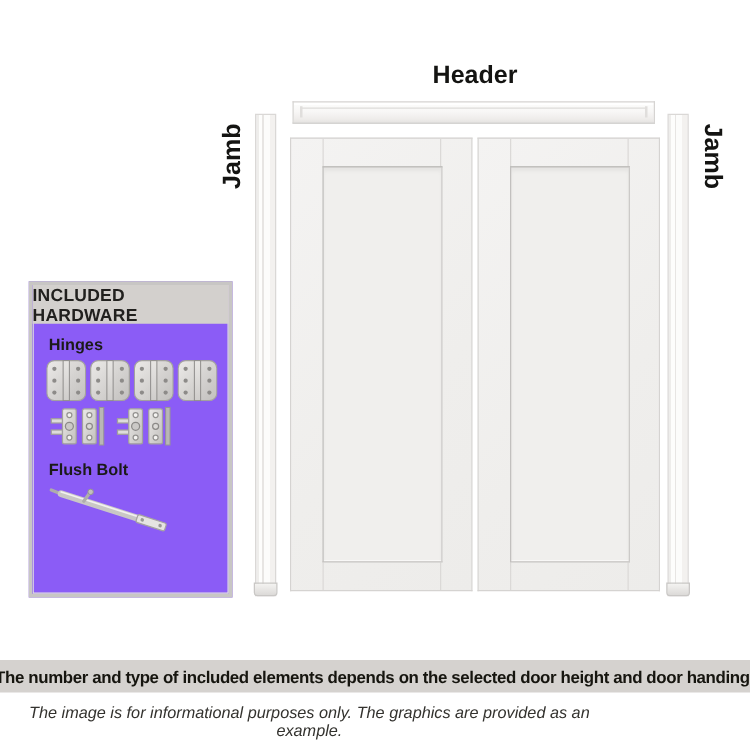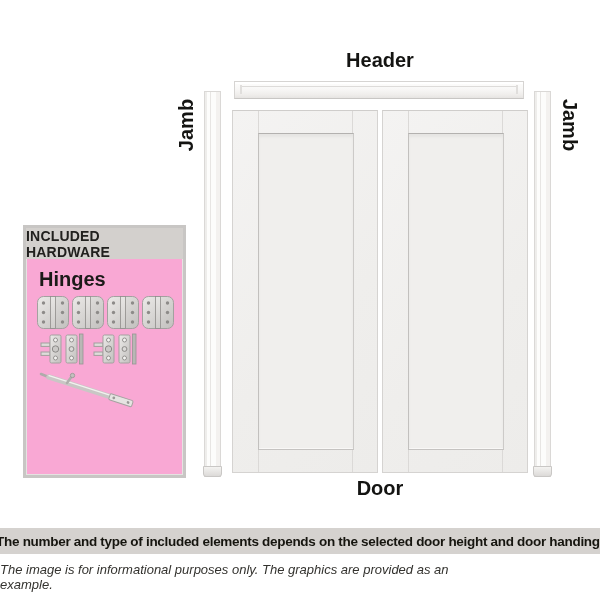--- a/index.html
+++ b/index.html
@@ -39,35 +39,35 @@
   .door .seam{position:absolute;top:0;bottom:0;width:1px;background:#dbd9d7;}
   .seam-l{left:25px;} .seam-r{right:24px;}
   .door .panel{position:absolute;left:25px;right:23px;top:22px;bottom:22px;
     background:#f0efed;
     border-top:1px solid #b3b1af;border-left:1px solid #c2c0be;
     border-right:1px solid #cccac8;border-bottom:1px solid #c5c3c1;
     box-shadow:inset 0 3px 3px rgba(0,0,0,.045), inset 0 -1px 0 #f9f8f7;}
 
   
   .hw-box{position:absolute;left:23px;top:225px;width:163px;height:253px;box-sizing:border-box;
-    background:#f9a8d4;border:3px solid #c8c6c4;box-shadow:0 0 0 1px #e5e3e1 inset;}
+    background:#8b5cf6;border:3px solid #c8c6c4;box-shadow:0 0 0 1px #e5e3e1 inset;}
   .hw-title{height:31px;background:#d3d0cd;display:flex;align-items:center;justify-content:center;
     font-weight:bold;font-size:14px;letter-spacing:.2px;color:#21201e;}
   .hw-body{padding:9px 0 0 13px;}
-  .hw-section-label{font-weight:bold;font-size:20px;color:#1b1a18;}
+  .hw-section-label{font-weight:bold;font-size:13px;color:#1b1a18;}
   .hinge-row{display:flex;gap:3px;margin:5px 0 0 -2px;}
   .catch-row{display:flex;gap:6px;margin:4px 0 0 0;}
   .bolt-row{margin:2px 0 0 -4px;}
   .mt{margin-top:11px;}
 
   
   .note-band{position:absolute;left:0;top:528px;width:600px;height:26px;background:#d5d2cf;
     display:flex;align-items:center;justify-content:center;}
   .note-band span{font-weight:bold;font-size:13.5px;letter-spacing:-.3px;color:#16150f;white-space:nowrap;}
-  .disclaimer{position:absolute;left:0;top:562px;width:495px;text-align:left;
+  .disclaimer{position:absolute;left:0;top:562px;width:495px;text-align:center;
     font-style:italic;font-size:13px;color:#33322e;}
 
   svg{display:block;}
 </style>
 </head>
 <body>
 
 <div class="stage">
 
   <svg width="0" height="0" style="position:absolute" aria-hidden="true">
@@ -80,21 +80,20 @@
       <linearGradient id="metalV" x1="0" y1="0" x2="0" y2="1">
         <stop offset="0" stop-color="#e8e6e4"></stop>
           <stop offset="1" stop-color="#cfcdcb"></stop>
       </linearGradient>
     </defs>
   </svg>
 
   <div class="part-label header-label">Header</div>
   <div class="part-label jamb-label jamb-label-left">Jamb</div>
   <div class="part-label jamb-label jamb-label-right">Jamb</div>
-  <div class="part-label door-label">Door</div>
 
   <div class="header-board">
     <div class="step"></div>
     <div class="notch notch-l"></div>
     <div class="notch notch-r"></div>
   </div>
 
   <div class="jamb jamb-left">
     <div class="foot"></div>
   </div>
@@ -194,20 +193,21 @@
             <circle cx="16.5" cy="16" r="3.2" fill="#cbc9c7" stroke="#8c8a88"></circle>
             <circle cx="16.5" cy="25" r="2" fill="#f4f3f1" stroke="#949290"></circle>
             <rect x="27" y="2" width="11" height="28" rx="1.5" fill="url(#metal)" stroke="#a3a19f"></rect>
             <circle cx="32.5" cy="7" r="2" fill="#f4f3f1" stroke="#949290"></circle>
             <circle cx="32.5" cy="16" r="2.4" fill="#dcdad8" stroke="#8c8a88"></circle>
             <circle cx="32.5" cy="25" r="2" fill="#f4f3f1" stroke="#949290"></circle>
             <rect x="40.5" y="1" width="3.5" height="30" fill="#b9b7b5" stroke="#979593" stroke-width="0.8"></rect>
           </svg>
       </div>
 
+      <div class="hw-section-label mt">Flush Bolt</div>
       <div class="bolt-row">
         <svg width="112" height="46" viewBox="0 0 112 46">
             <line x1="6" y1="7" x2="16" y2="11" stroke="#aeacaa" stroke-width="2.6" stroke-linecap="round"></line>
             <line x1="14" y1="10" x2="92" y2="35" stroke="#c9c7c5" stroke-width="5.5" stroke-linecap="round"></line>
             <line x1="14" y1="8.6" x2="92" y2="33.6" stroke="#f2f1ef" stroke-width="1.4" stroke-linecap="round"></line>
             <line x1="32" y1="16" x2="37" y2="9" stroke="#b0aeac" stroke-width="2.6" stroke-linecap="round"></line>
             <circle cx="37.5" cy="8.5" r="2.2" fill="#c2c0be" stroke="#969492" stroke-width="0.8"></circle>
             <g transform="rotate(18 86 33)">
               <rect x="74" y="30" width="24" height="6.5" rx="1.5" fill="#e6e4e2" stroke="#a5a3a1"></rect>
               <circle cx="78.5" cy="33.2" r="1.4" fill="#9a9896"></circle>

